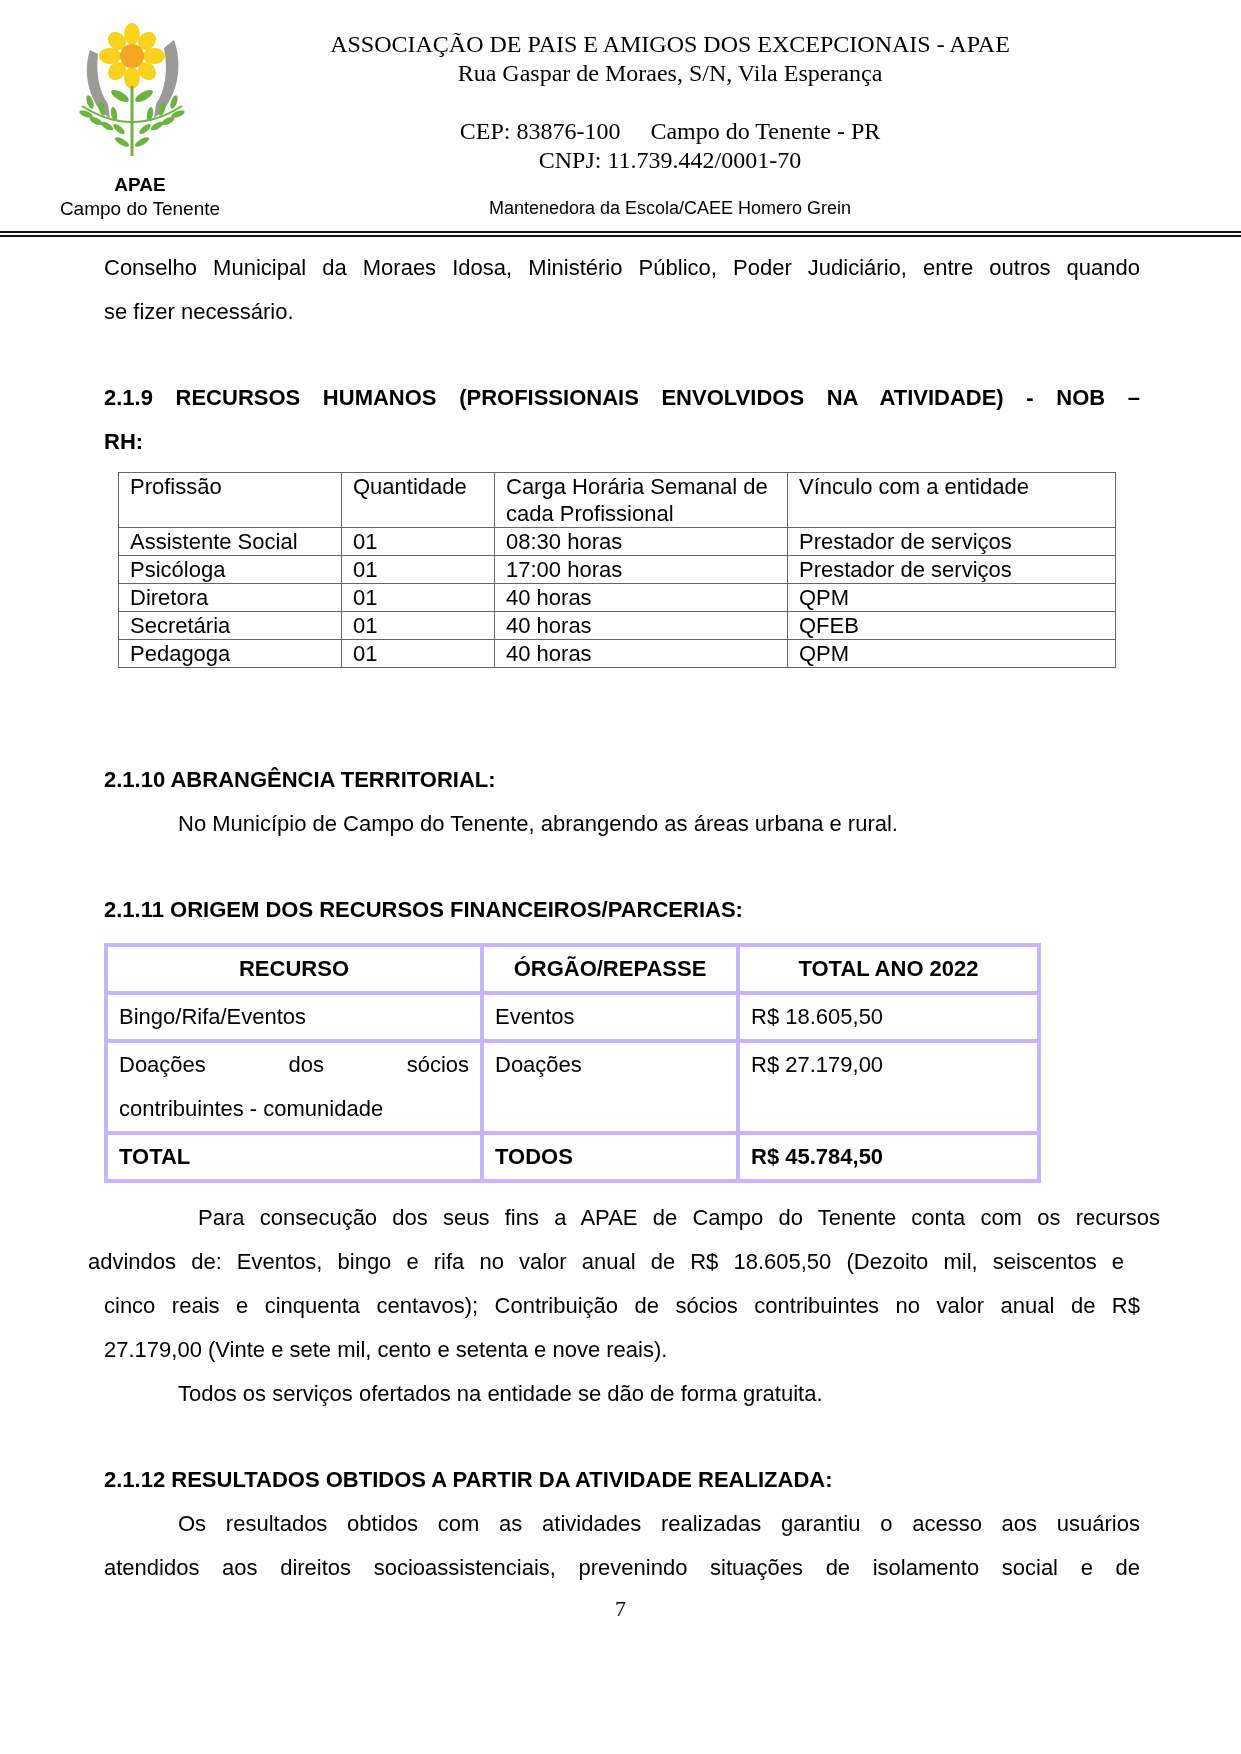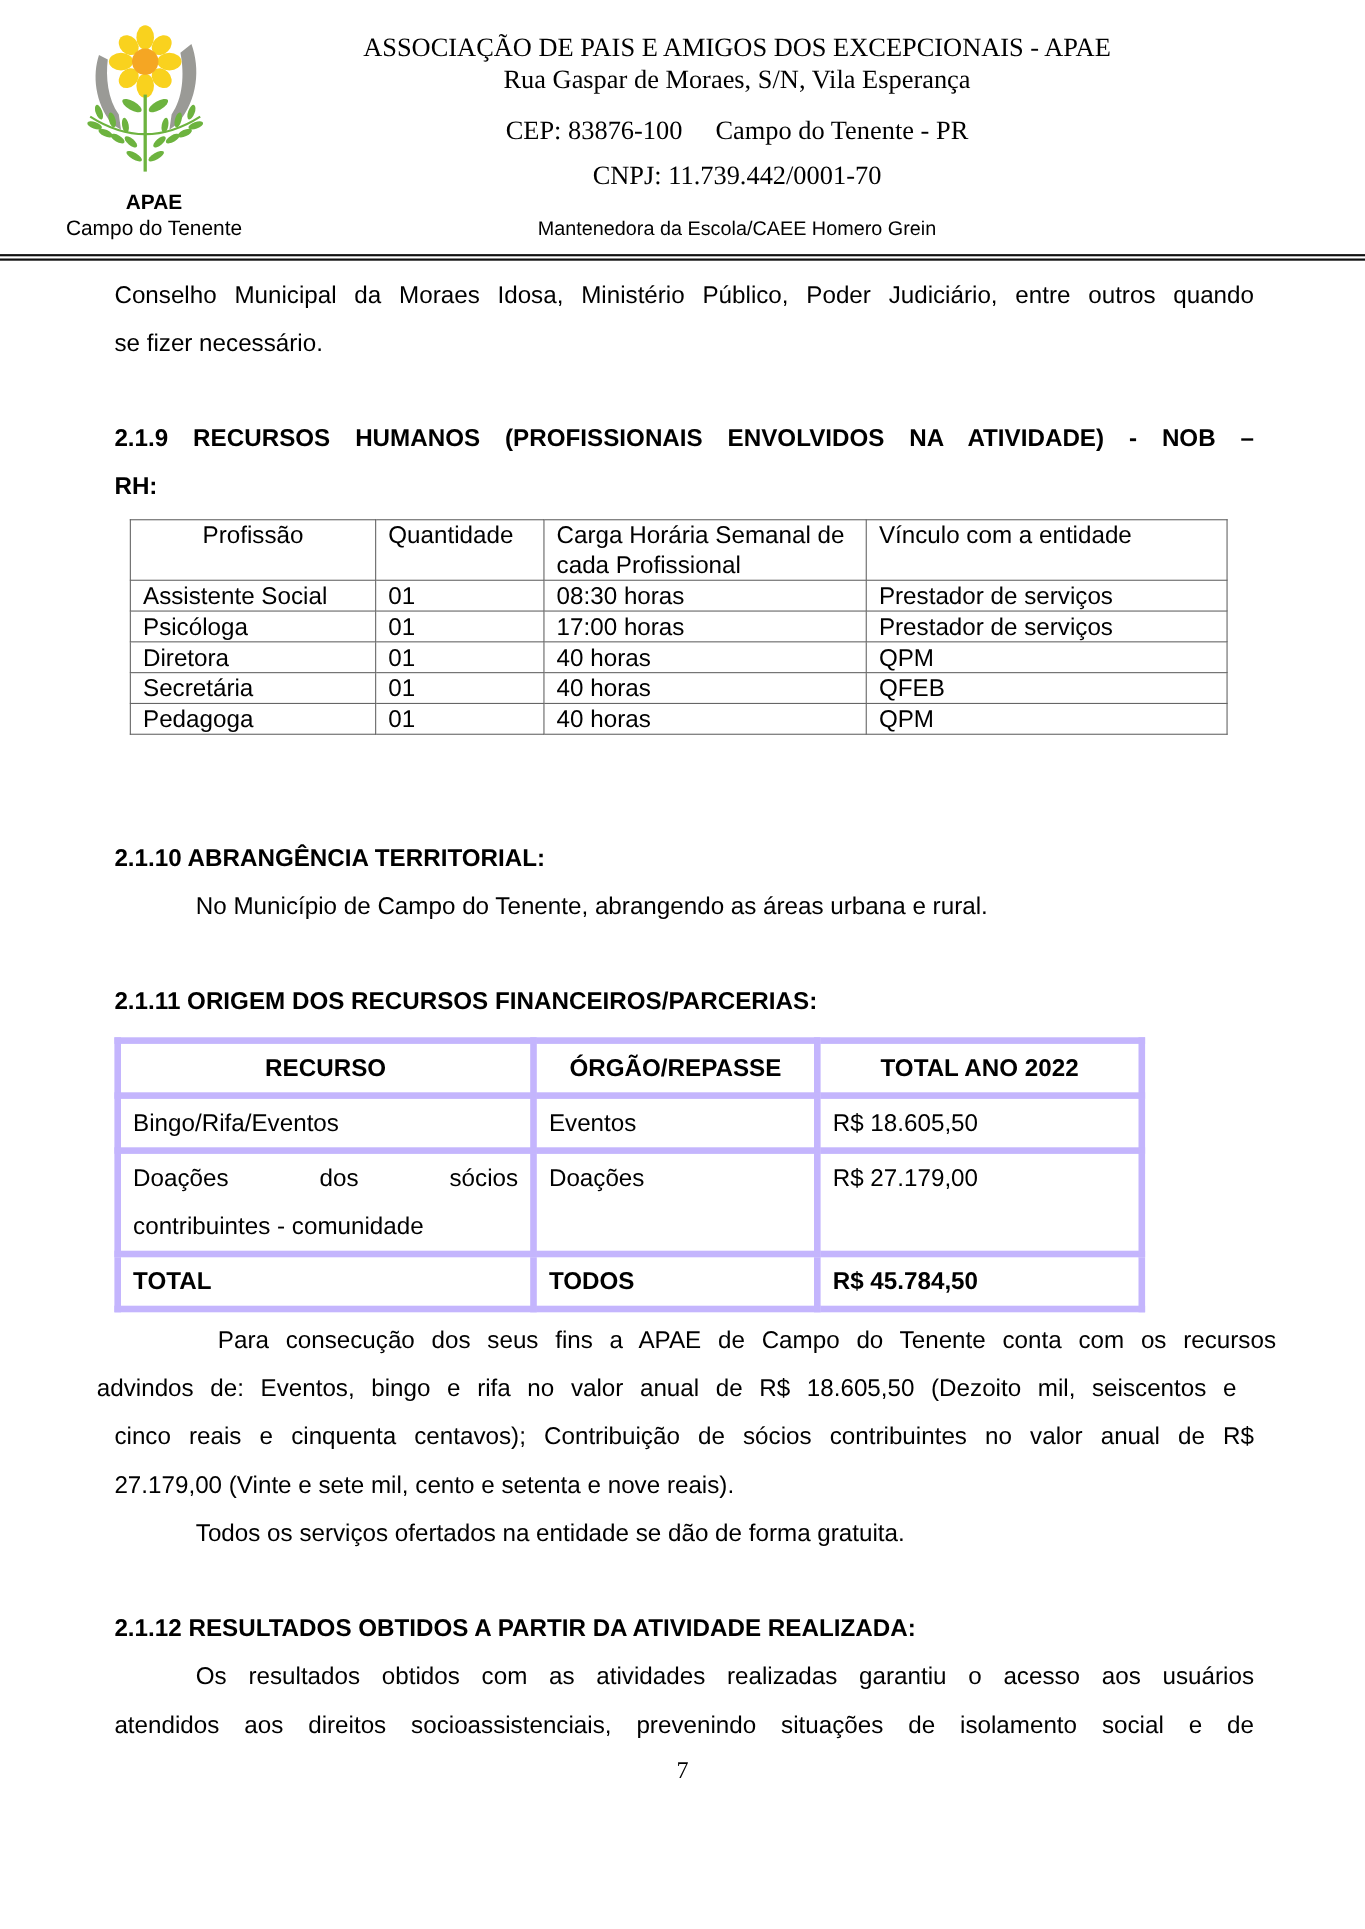--- a/index.html
+++ b/index.html
@@ -9,44 +9,44 @@
     
     .logo { position: absolute; left: 62px; top: 18px; width: 140px; height: 140px; }
     .logo-name { position: absolute; left: 40px; width: 200px; text-align: center; font-family: "Liberation Sans", sans-serif; font-size: 19px; }
     .logo-name.apae { top: 174px; font-weight: bold; }
     .logo-name.city { top: 198px; }
 
     .org { position: absolute; left: 300px; width: 740px; text-align: center; font-family: "Liberation Serif", serif; font-size: 24px; line-height: 29px; }
     .org.l1 { top: 30px; }
     .org.l2 { top: 59px; }
     .org.l3 { top: 88px; }
-    .org.l4 { top: 105px; }
+    .org.l4 { top: 117px; }
     .org.l5 { top: 146px; }
     .org .gap { display: inline-block; width: 48px; }
     .org .gap2 { display: inline-block; width: 30px; }
     .maint { position: absolute; left: 300px; width: 740px; top: 198px; text-align: center; font-family: "Liberation Sans", sans-serif; font-size: 18px; }
 
     .separator { position: absolute; left: 0; top: 231px; width: 1241px; height: 6px; border-top: 2px solid #111; border-bottom: 2px solid #111; box-sizing: border-box; }
 
     
     .txt { position: absolute; font-family: "Liberation Sans", sans-serif; font-size: 22px; line-height: 44px; }
     .justify { text-align: justify; text-align-last: justify; }
     .heading { position: absolute; font-family: "Liberation Sans", sans-serif; font-size: 22px; font-weight: bold; line-height: 44px; }
 
     
     table { border-collapse: collapse; position: absolute; font-family: "Liberation Sans", sans-serif; font-size: 22px; }
     .t1 { left: 118px; top: 472px; width: 998px; }
     .t1 td { border: 1px solid #666; padding: 0 11px; line-height: 27px; vertical-align: top; }
-    .t1 td.c1 { width: 200px; text-align: center; }
+    .t1 td.c1 { width: 200px; }
     .t1 td.c2 { width: 130px; }
     .t1 td.c3 { width: 270px; }
 
     
     .t2 { left: 104px; top: 943px; width: 937px; }
-    .t2 td { border: 6px solid #c4b5fd; padding: 0 11px; line-height: 44px; vertical-align: top; }
+    .t2 td { border: 4px solid #c4b5fd; padding: 0 11px; line-height: 44px; vertical-align: top; }
     .t2 td.h { text-align: center; font-weight: bold; }
     .t2 td.b { font-weight: bold; }
     .t2 td.c1 { width: 350px; }
     .t2 td.c2 { width: 230px; }
     .t2 .row-head td { height: 44px; }
     .t2 .row1 td { height: 44px; }
     .t2 .row2 td { height: 88px; }
     .t2 .row3 td { height: 44px; margin-left: 41px; }
     .spread { display: flex; justify-content: space-between; }
 

